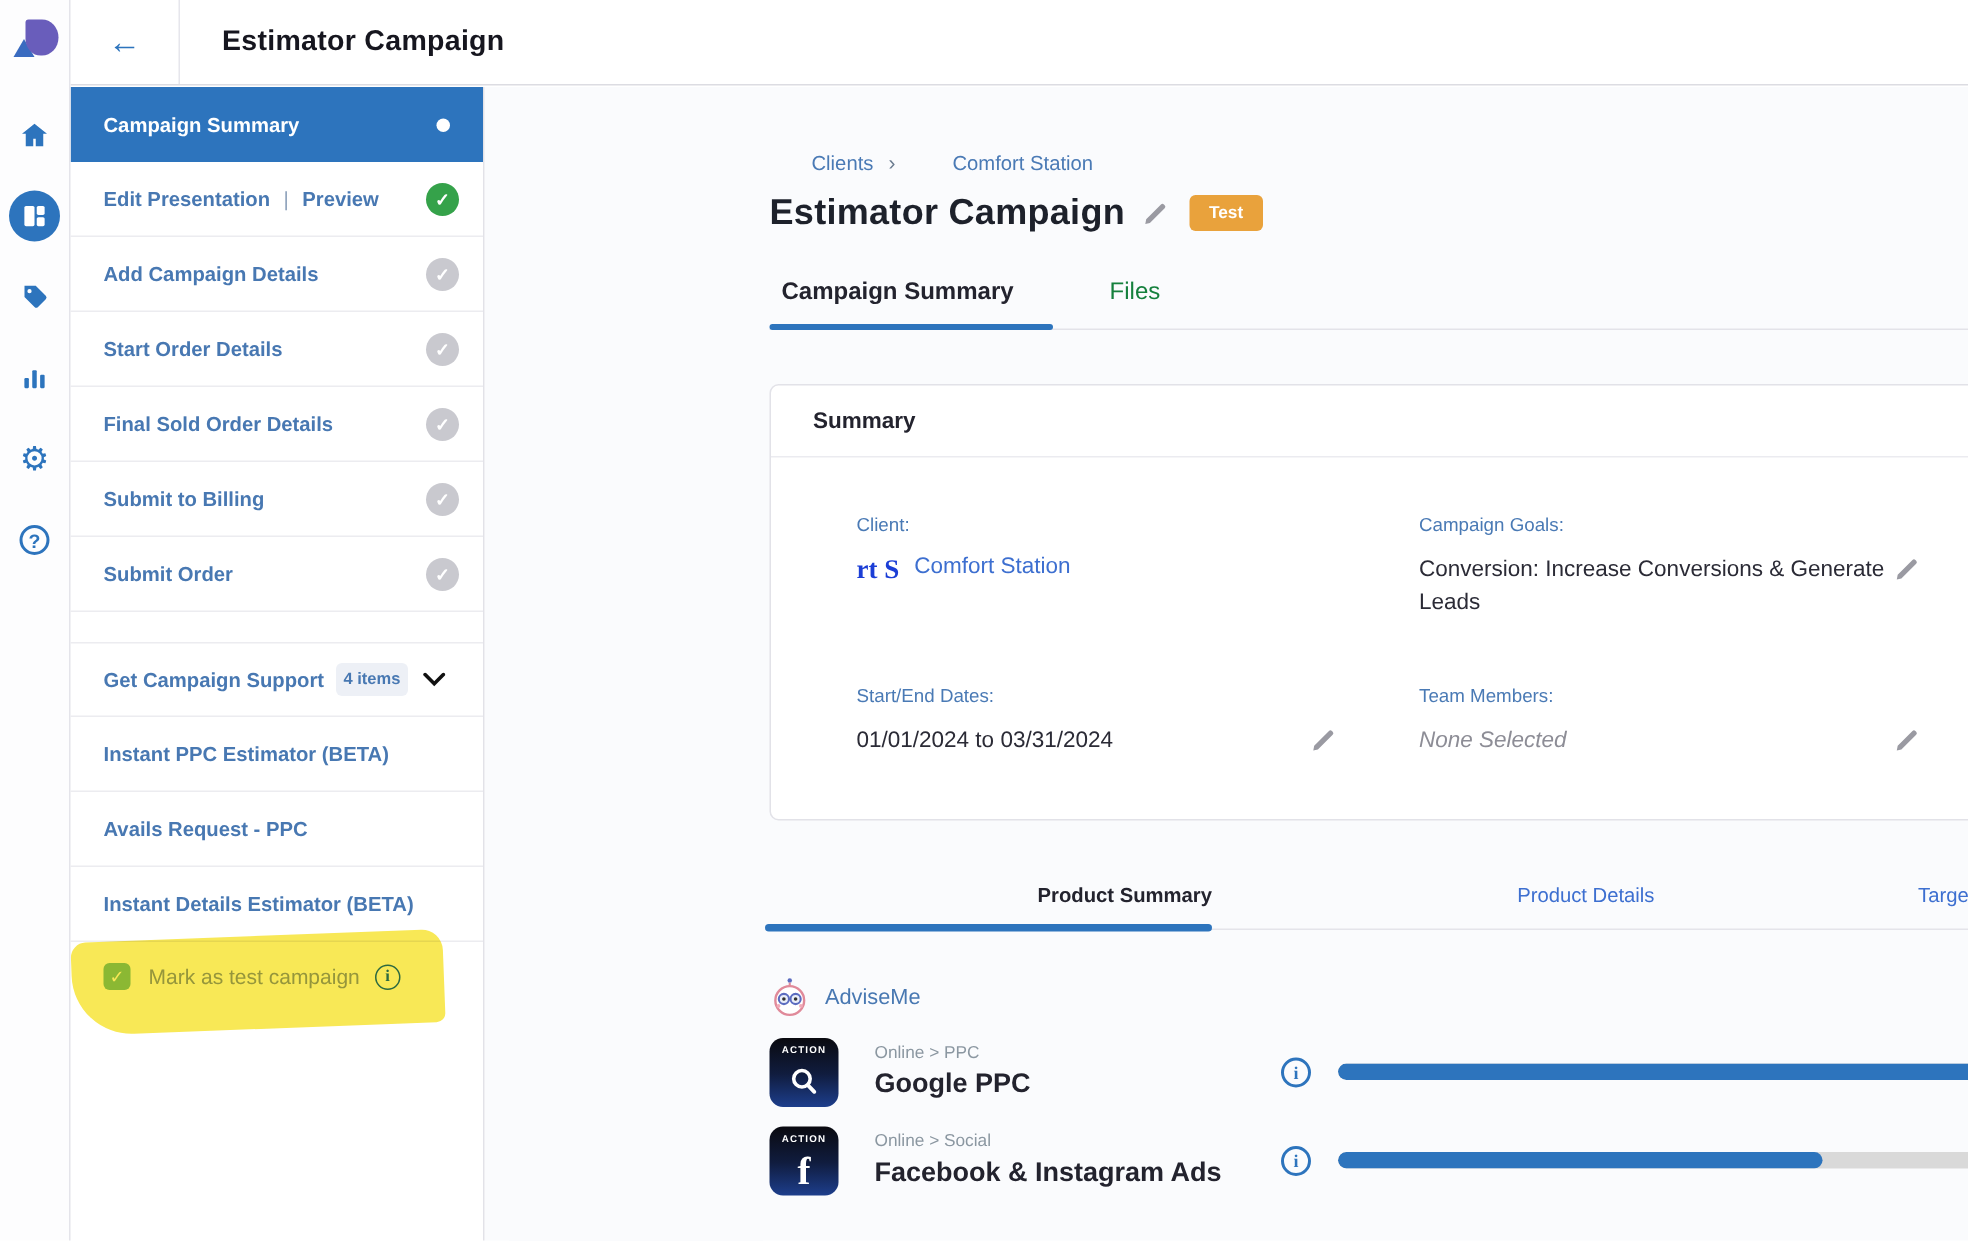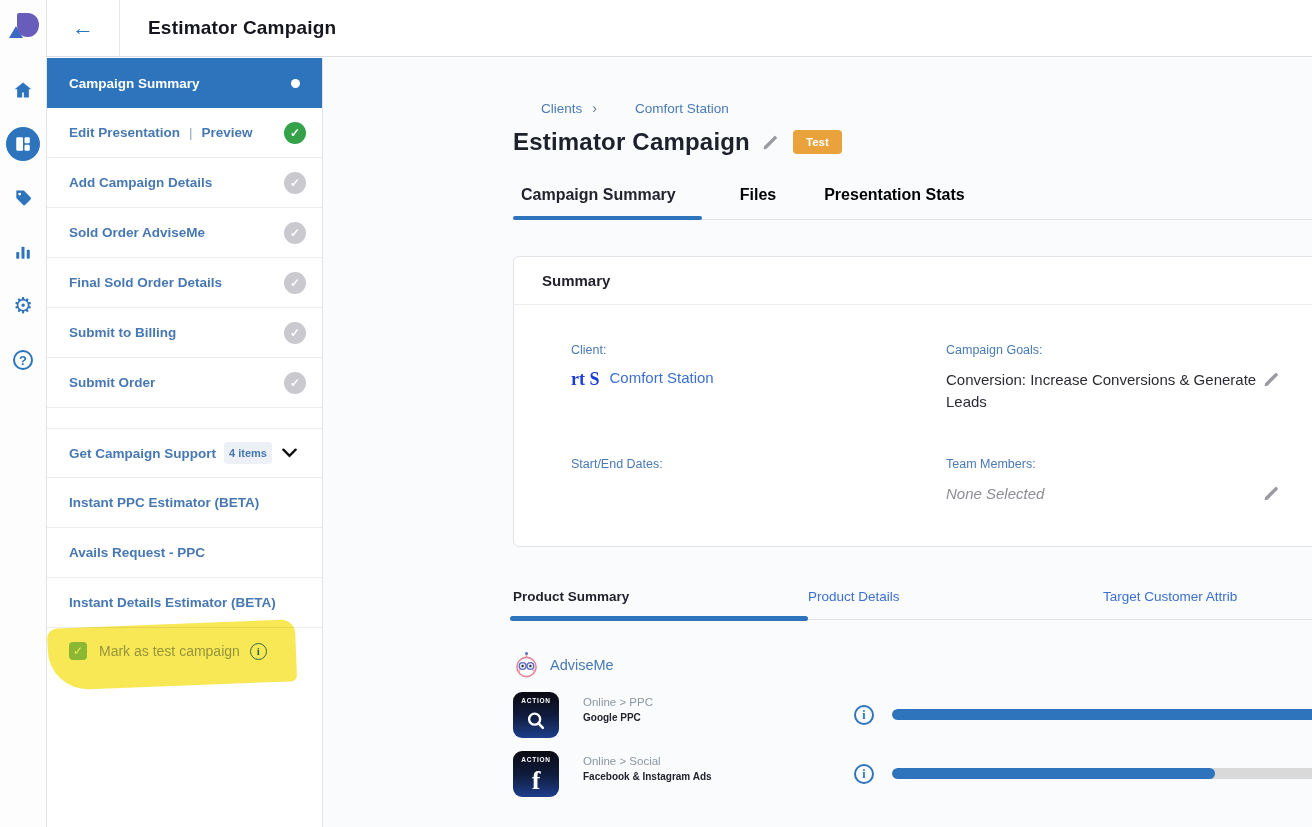--- a/index.html
+++ b/index.html
@@ -71,21 +71,21 @@
   .bc-sep { color:#6b7c90; font-size:14px; }
 
   .title-row { display:flex; align-items:center; margin-top:12px; }
   .page-title { font-size:24px; font-weight:700; color:#1d212b; letter-spacing:.2px; }
   .pencil { width:17px; height:17px; margin-left:12px; cursor:pointer; flex:none; }
   .badge-test { margin-left:14px; background:#e9a23c; color:#fff; font-size:11.5px;
     font-weight:600; padding:6px 13px; border-radius:4px; cursor:default; }
 
   .tabs { display:flex; margin-top:30px; position:relative; width:900px; }
   .tabs .divider { position:absolute; bottom:0; left:0; width:900px; height:1px; background:#e3e3e9; }
-  .tab { font-size:16px; color:#000000; font-weight:700; padding:0 10px 16px 8px;
+  .tab { font-size:16px; color:#15803d; font-weight:400; padding:0 10px 16px 8px;
     cursor:pointer; position:relative; }
   .tab + .tab { margin-left:30px; }
   .tab.active { color:#23232e; font-weight:600; padding-right:26px; }
   .tab.active::after { content:""; position:absolute; left:0; right:0; bottom:0; height:4px;
     background:#2d74bd; border-radius:3px; z-index:2; }
 
   .card { margin-top:36px; width:900px; background:#fff; border:1px solid #e2e2e8;
     border-radius:6px; }
   .card-hd { padding:15px 28px; font-size:15px; font-weight:700; color:#23232e;
     border-bottom:1px solid #ebebf0; }
@@ -96,41 +96,41 @@
   .fvalue .txt { max-width:330px; line-height:1.45; }
   .fvalue .pencil { margin-left:auto; margin-top:2px; }
   .muted-italic { font-style:italic; color:#8d8d96; }
   .client-logo { font-family:"Liberation Serif", serif; font-weight:700;
     font-size:18px; color:#1b3ed6; margin-right:10px; }
   .client-name { color:#3d6fd0; font-size:15px; cursor:pointer; }
   .field.right { padding-right:132px; }
 
   .subtabs { margin-top:40px; width:900px; position:relative; height:34px;
     display:grid; grid-template-columns:295px 295px 310px; }
-  .subtab { text-align:left; font-size:13.5px; color:#3d6fd0; font-weight:500;
+  .subtab { text-align:right; font-size:13.5px; color:#3d6fd0; font-weight:500;
     cursor:pointer; padding-top:2px; white-space:nowrap; }
   .subtab.active { color:#23232e; font-weight:700; }
   .subtabs .divider { position:absolute; bottom:1px; left:0; width:900px; height:1px; background:#e4e4ea; }
   .sub-underline { position:absolute; bottom:0; left:-3px; width:298px; height:5px;
     background:#2d74bd; border-radius:3px; z-index:2; }
 
   .adviseme { margin-top:30px; display:flex; align-items:center; gap:10px;text-align:center; }
   .adviseme .lbl { font-size:14.5px; color:#4878b2; font-weight:500; }
 
   .prow { position:relative; height:46px; margin-top:14px; width:909px; }
   .prow + .prow { margin-top:13px; }
   .ptile { position:absolute; left:0; top:0; width:46px; height:46px; border-radius:9px;
     background:linear-gradient(180deg,#0a0a10 0%,#101c3e 52%,#1d3e8c 100%);
     display:flex; flex-direction:column; align-items:center; cursor:pointer; }
   .ptile .action { color:#fff; font-size:6.5px; font-weight:700; letter-spacing:.8px; margin-top:5px; }
   .ptile .glyph { flex:1; display:flex; align-items:center; justify-content:center; color:#fff; }
   .ptile .fb { font-size:26px; font-weight:700; color:#fff; line-height:.9;
     font-family:"Liberation Serif", serif; }
   .pcat { position:absolute; left:70px; top:4px; font-size:11.5px; color:#8b97a1; }
-  .pname { position:absolute; left:70px; top:20px; font-size:10px; font-weight:700; color:#23232e; }
+  .pname { position:absolute; left:70px; top:20px; font-size:18px; font-weight:700; color:#23232e; }
   .pinfo { position:absolute; left:341px; top:13px; width:20px; height:20px; border:2px solid #2d74bd;
     border-radius:50%; color:#2d74bd; font-size:12px; font-weight:700; display:flex;
     align-items:center; justify-content:center; font-family:"Liberation Serif", serif; cursor:pointer; }
   .ptrack { position:absolute; left:379px; top:17px; width:530px; height:11px;
     background:#d9d9d9; border-radius:6px; overflow:hidden; }
   .pfill { height:100%; background:#2d74bd; border-radius:6px; }
 </style>
 </head>
 <body>
 
@@ -189,21 +189,21 @@
     <span class="lbl">
       <span>Edit Presentation</span><span class="sep-bar">|</span><span>Preview</span>
     </span>
     <span class="chk done">✓</span>
   </div>
   <div class="srow">
     <span class="lbl">Add Campaign Details</span>
     <span class="chk pending">✓</span>
   </div>
   <div class="srow">
-    <span class="lbl">Sold Order AdviseMe</span>
+    <span class="lbl">Start Order Details</span>
     <span class="chk pending">✓</span>
   </div>
   <div class="srow">
     <span class="lbl">Final Sold Order Details</span>
     <span class="chk pending">✓</span>
   </div>
   <div class="srow">
     <span class="lbl">Submit to Billing</span>
     <span class="chk pending">✓</span>
   </div>
@@ -255,21 +255,20 @@
       <svg class="pencil" viewBox="0 0 20 20">
           <path d="M2.5 14.4 1.8 18l3.6-.7L17 5.7a1.6 1.6 0 0 0 0-2.3l-.6-.6a1.6 1.6 0 0 0-2.3 0z" fill="#9a9aa2"></path>
         </svg>
       <span class="badge-test">Test</span>
     </div>
 
     <div class="tabs">
       <div class="divider"></div>
       <div class="tab active">Campaign Summary</div>
       <div class="tab">Files</div>
-      <div class="tab">Presentation Stats</div>
     </div>
 
     <div class="card">
       <div class="card-hd">Summary</div>
       <div class="fgrid">
         <div class="field">
           <div class="flabel">Client:</div>
           <div class="fvalue">
             <span class="client-logo">rt S</span>
             <span class="client-name">Comfort Station</span>
@@ -279,20 +278,26 @@
           <div class="flabel">Campaign Goals:</div>
           <div class="fvalue">
             <span class="txt">Conversion: Increase Conversions &amp; Generate Leads</span>
             <svg class="pencil" viewBox="0 0 20 20">
                 <path d="M2.5 14.4 1.8 18l3.6-.7L17 5.7a1.6 1.6 0 0 0 0-2.3l-.6-.6a1.6 1.6 0 0 0-2.3 0z" fill="#9a9aa2"></path>
               </svg>
           </div>
         </div>
         <div class="field">
           <div class="flabel">Start/End Dates:</div>
+          <div class="fvalue">
+            <span class="txt">01/01/2024 to 03/31/2024</span>
+            <svg class="pencil" viewBox="0 0 20 20">
+                <path d="M2.5 14.4 1.8 18l3.6-.7L17 5.7a1.6 1.6 0 0 0 0-2.3l-.6-.6a1.6 1.6 0 0 0-2.3 0z" fill="#9a9aa2"></path>
+              </svg>
+          </div>
         </div>
         <div class="field right">
           <div class="flabel">Team Members:</div>
           <div class="fvalue">
             <span class="txt muted-italic">None Selected</span>
             <svg class="pencil" viewBox="0 0 20 20">
                 <path d="M2.5 14.4 1.8 18l3.6-.7L17 5.7a1.6 1.6 0 0 0 0-2.3l-.6-.6a1.6 1.6 0 0 0-2.3 0z" fill="#9a9aa2"></path>
               </svg>
           </div>
         </div>

